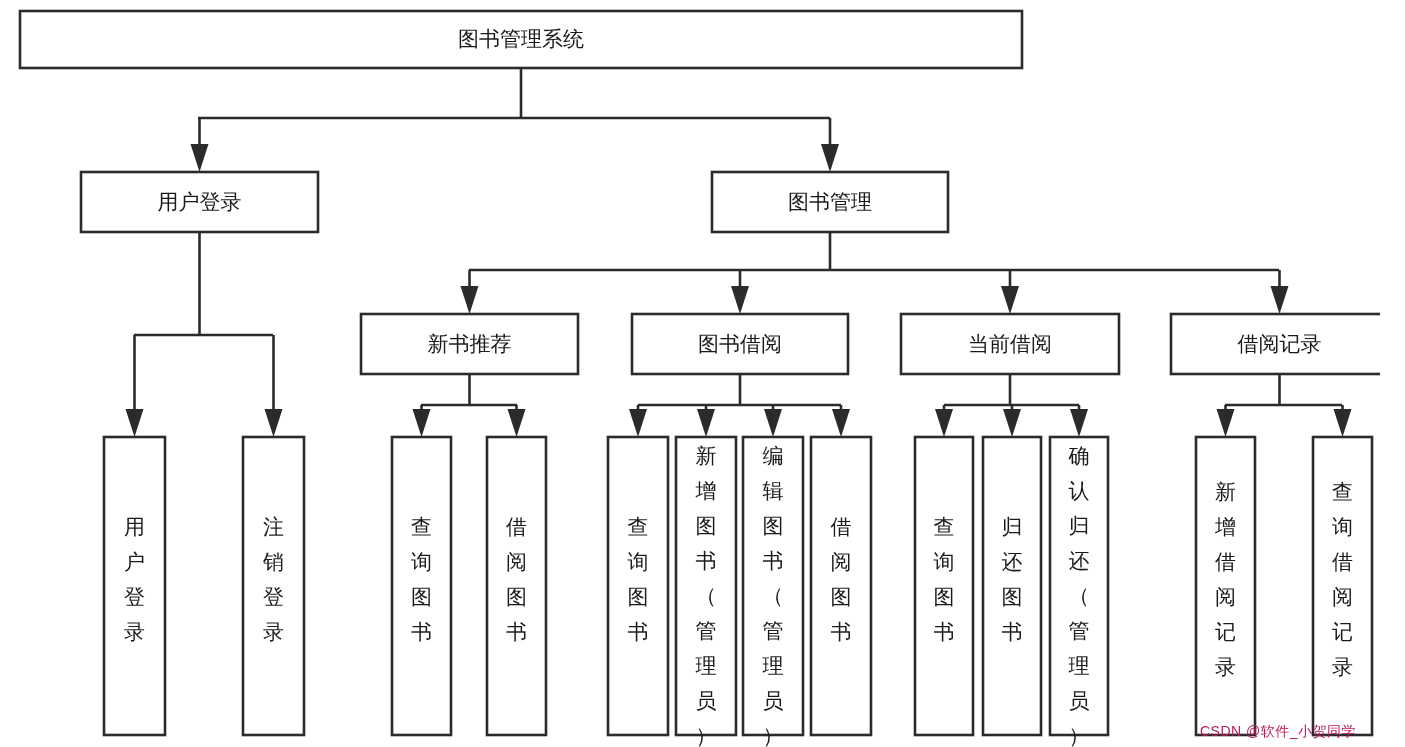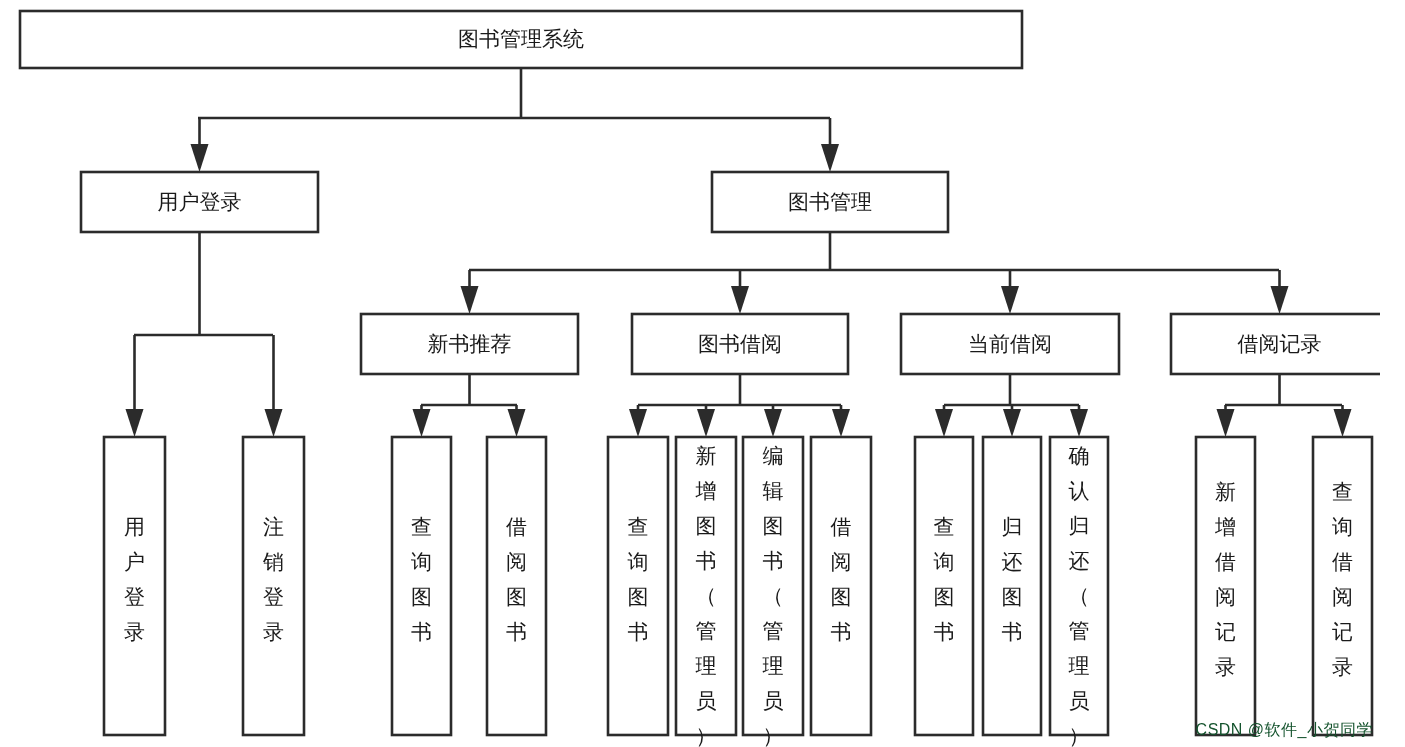--- a/index.html
+++ b/index.html
@@ -49,25 +49,25 @@
     dominant-baseline: middle;
   }
   .node-label-v {
     font-family: "Liberation Sans", "DejaVu Sans", sans-serif;
     font-size: 21px;
     fill: #1a1a1a;
     text-anchor: middle;
   }
   .watermark-text {
     position: absolute;
-    right: 7px;
+    right: 24px;
     bottom: 6px;
     font-family: "Liberation Sans", "DejaVu Sans", sans-serif;
-    font-size: 16px;
-    color: #14532d;
+    font-size: 14px;
+    color: #be185d;
     white-space: nowrap;
     letter-spacing: 0.5px;
     pointer-events: none;
     user-select: none;
   }
 </style>
 </head>
 <body>
 
 <div id="diagram-root">

